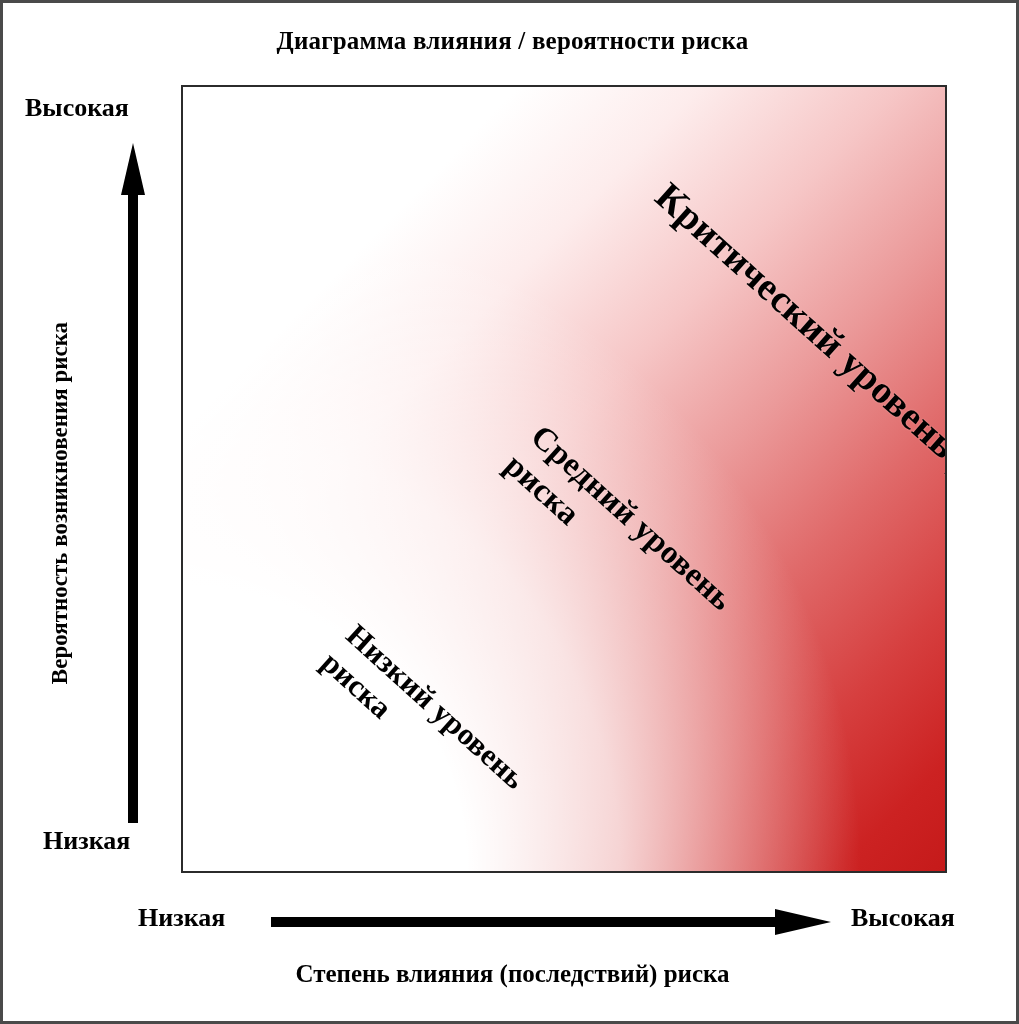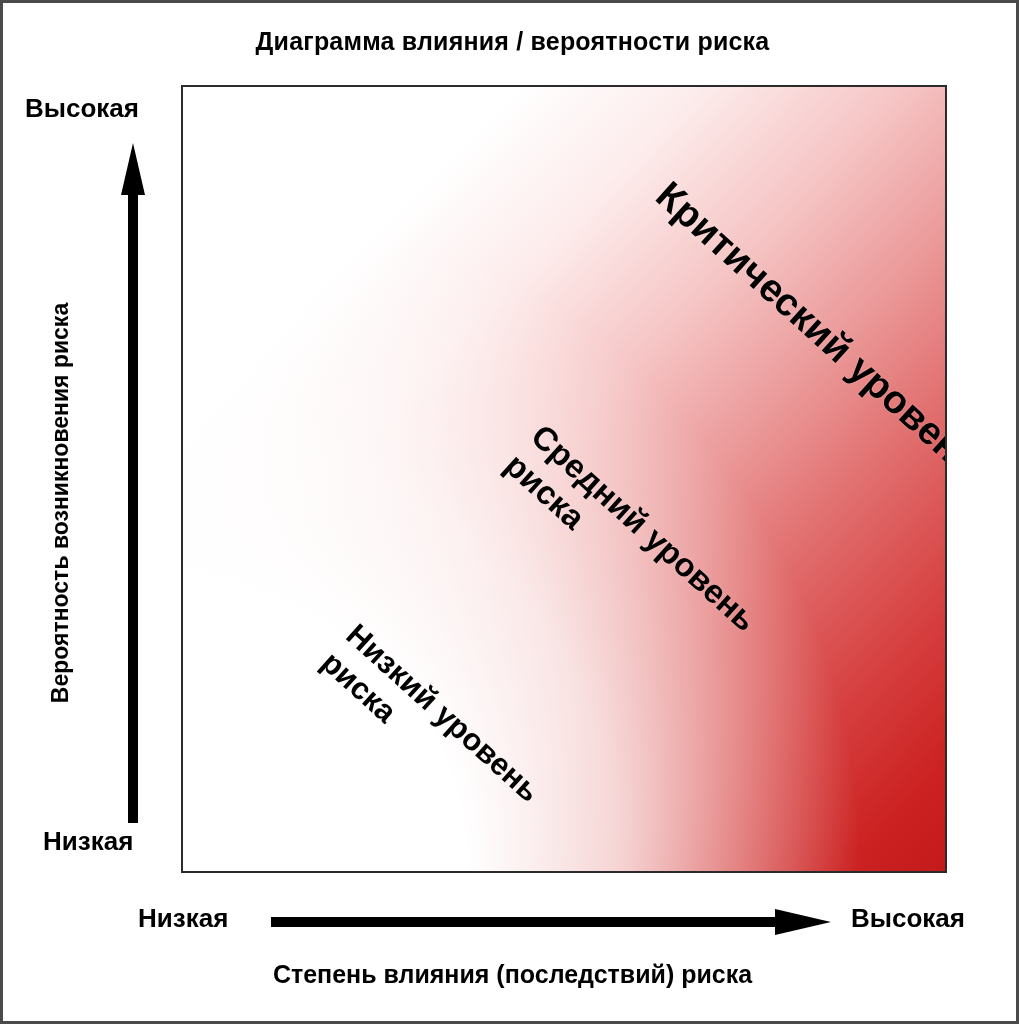--- a/index.html
+++ b/index.html
@@ -11,20 +11,21 @@
     font-family: "Liberation Sans", sans-serif;
   }
   #page {
     position: relative;
     width: 1019px;
     height: 1024px;
     background: #ffffff;
     border: 3px solid #4a4a4a;
     box-sizing: border-box;
     overflow: hidden;
+    font-family: Liberation Serif, serif;
   }
 
   
   #chart-title {
     position: absolute;
     top: 24px;
     left: 0;
     width: 1019px;
     text-align: center;
     font-size: 25px;

